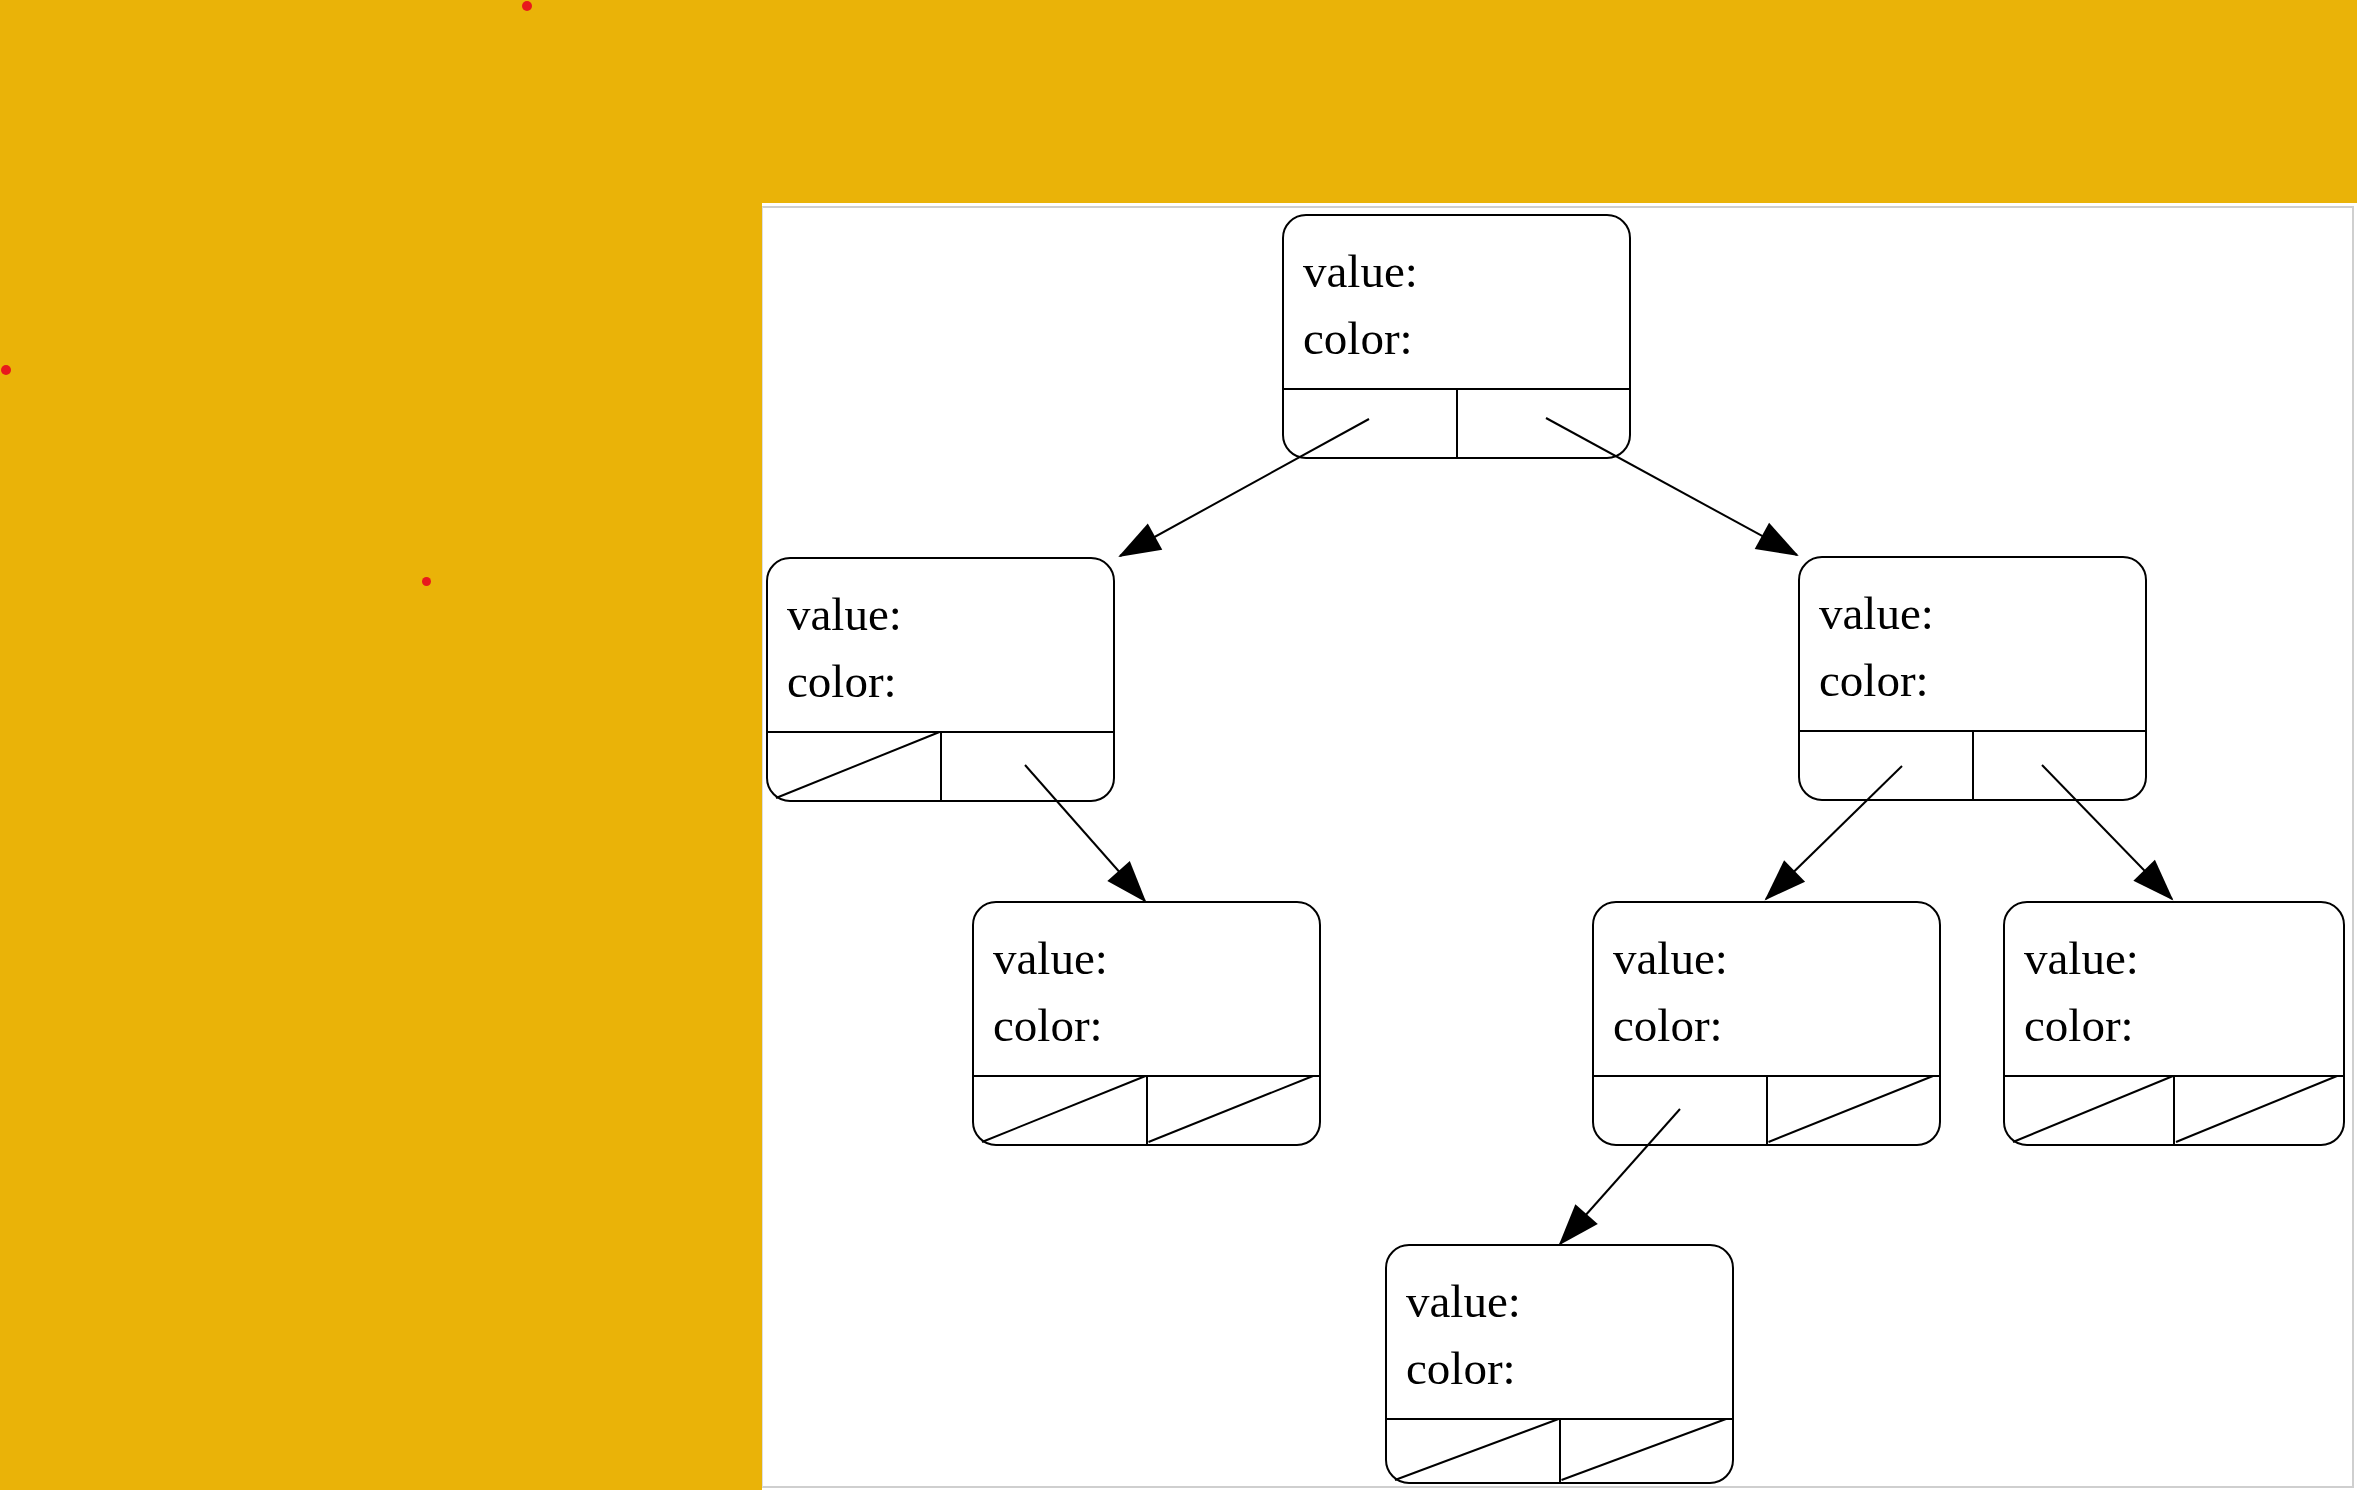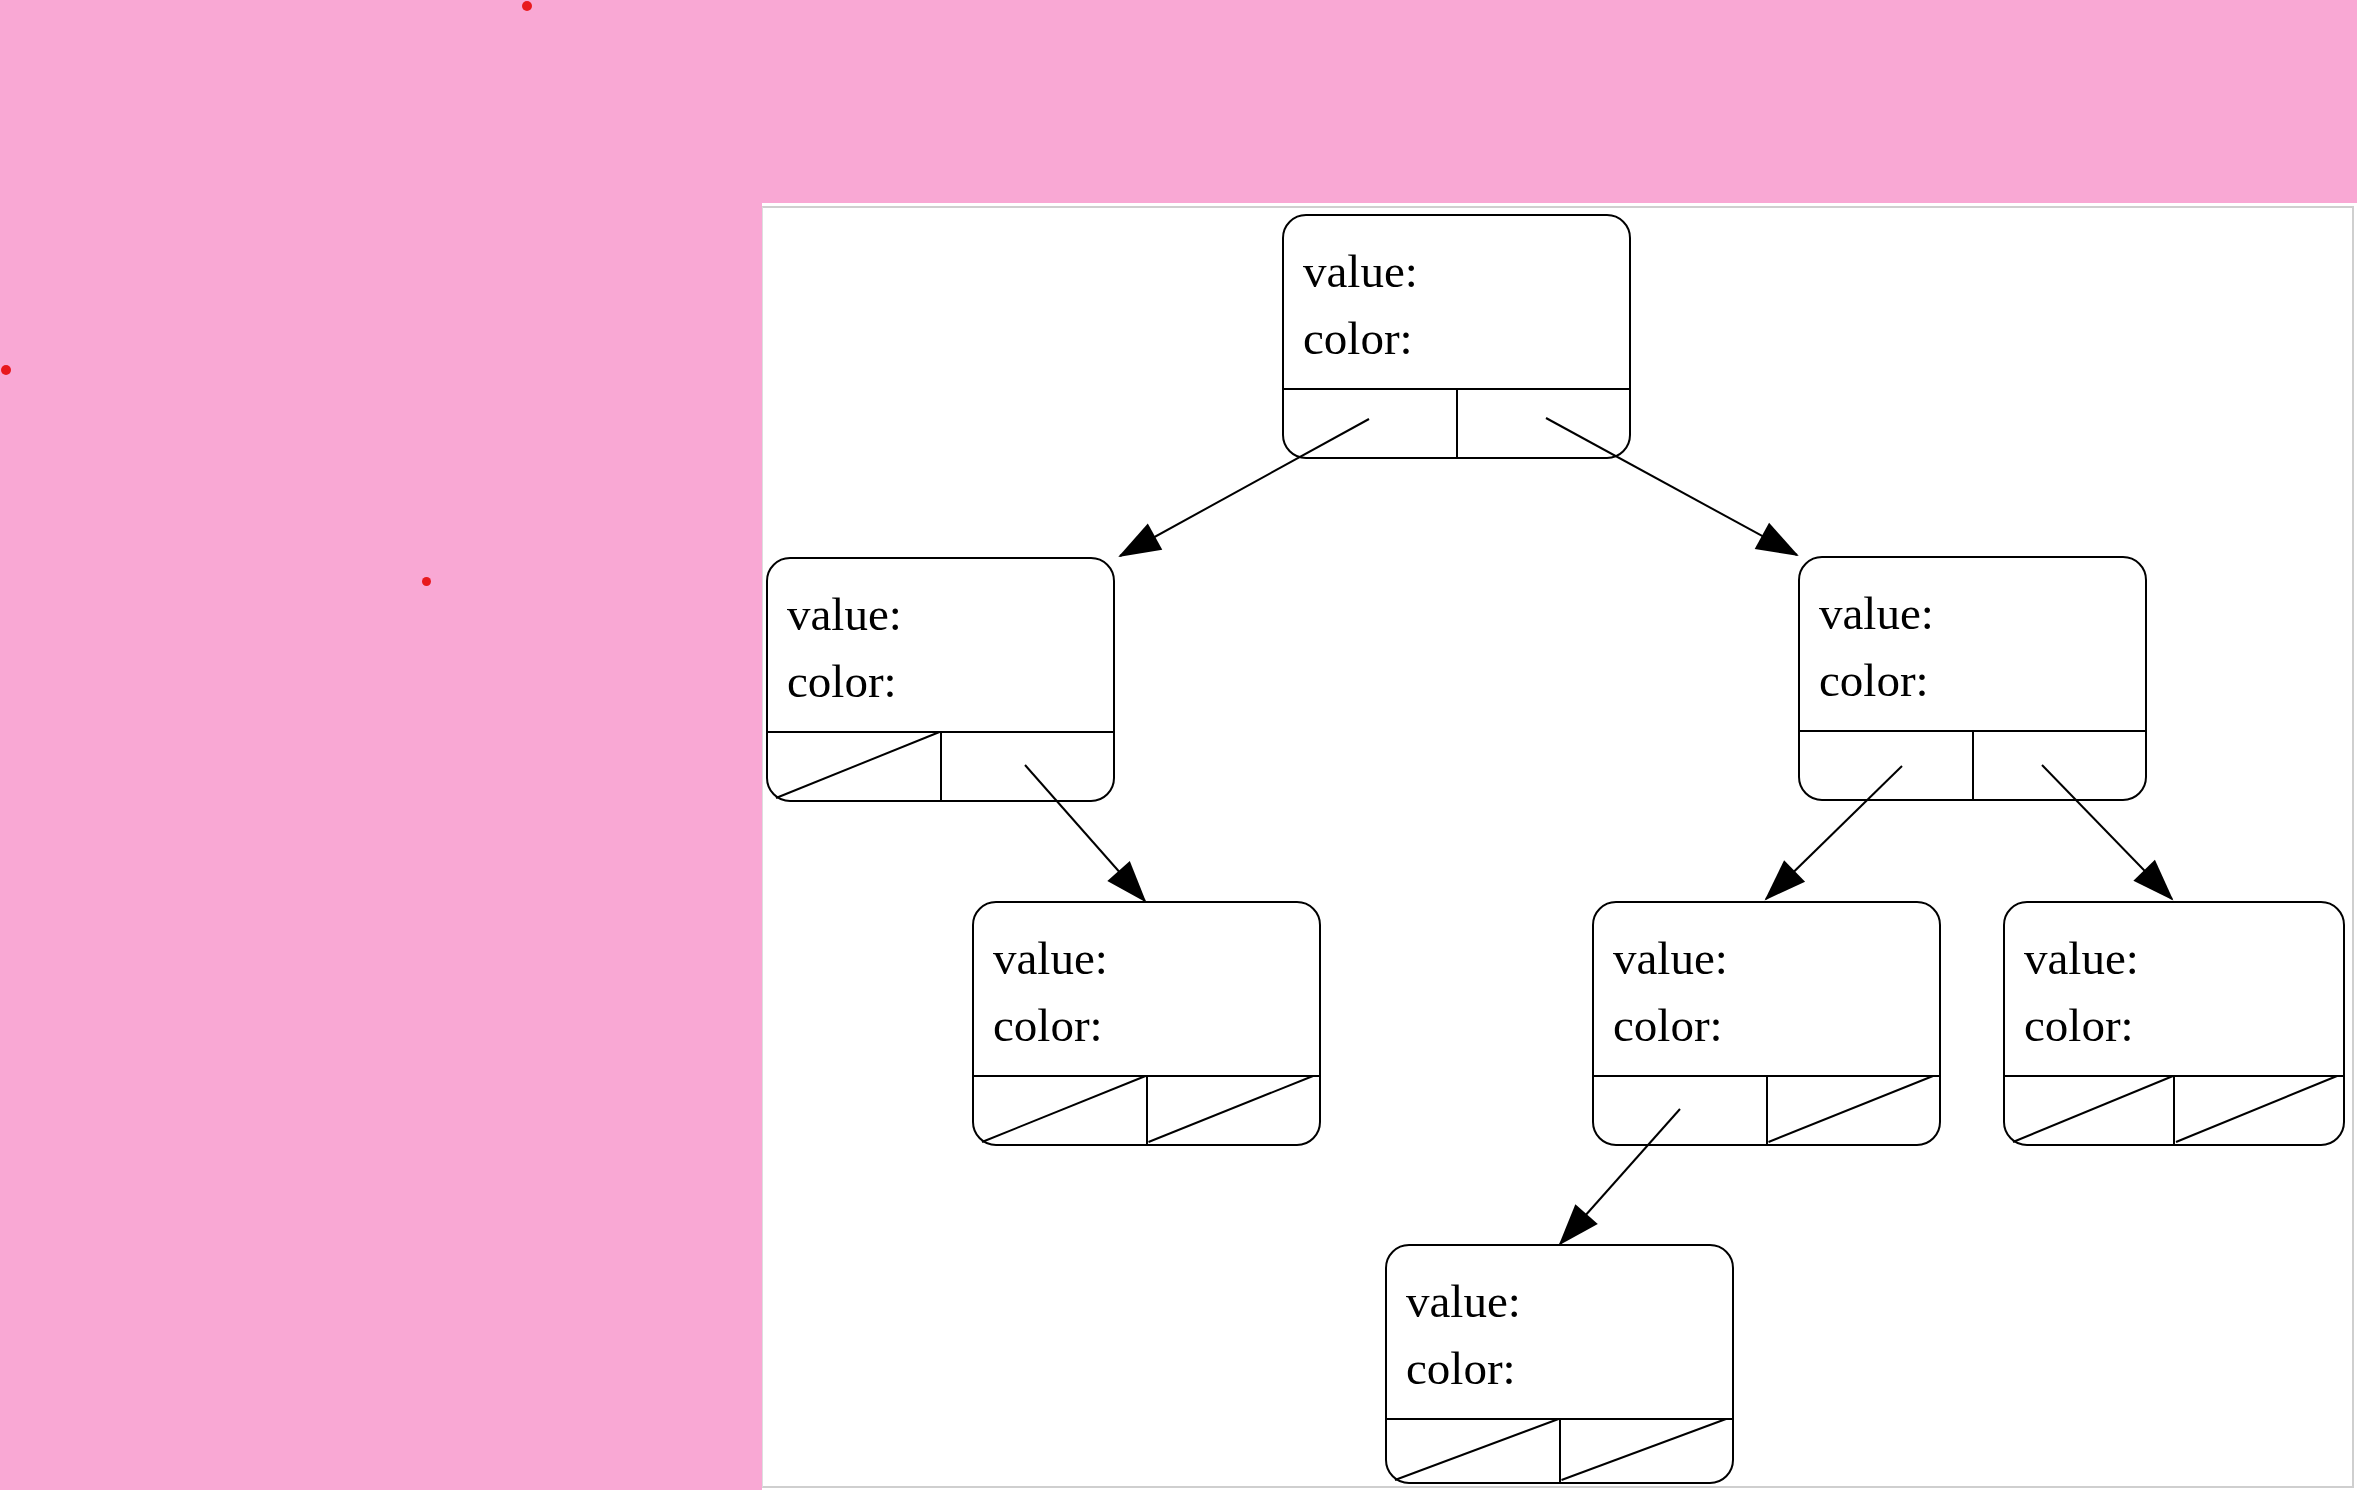--- a/index.html
+++ b/index.html
@@ -4,21 +4,21 @@
 <style>
   html, body {
     margin: 0;
     padding: 0;
     background: #000;
   }
   .stage {
     position: relative;
     width: 2357px;
     height: 1490px;
-    background: #f9a8d4;
+    background: #eab308;
     overflow: hidden;
     font-family: "Liberation Serif", "DejaVu Serif", serif;
   }
   .page {
     position: absolute;
     background: #ffffff;
   }
   .page-frame {
     position: absolute;
     top: 3px;

